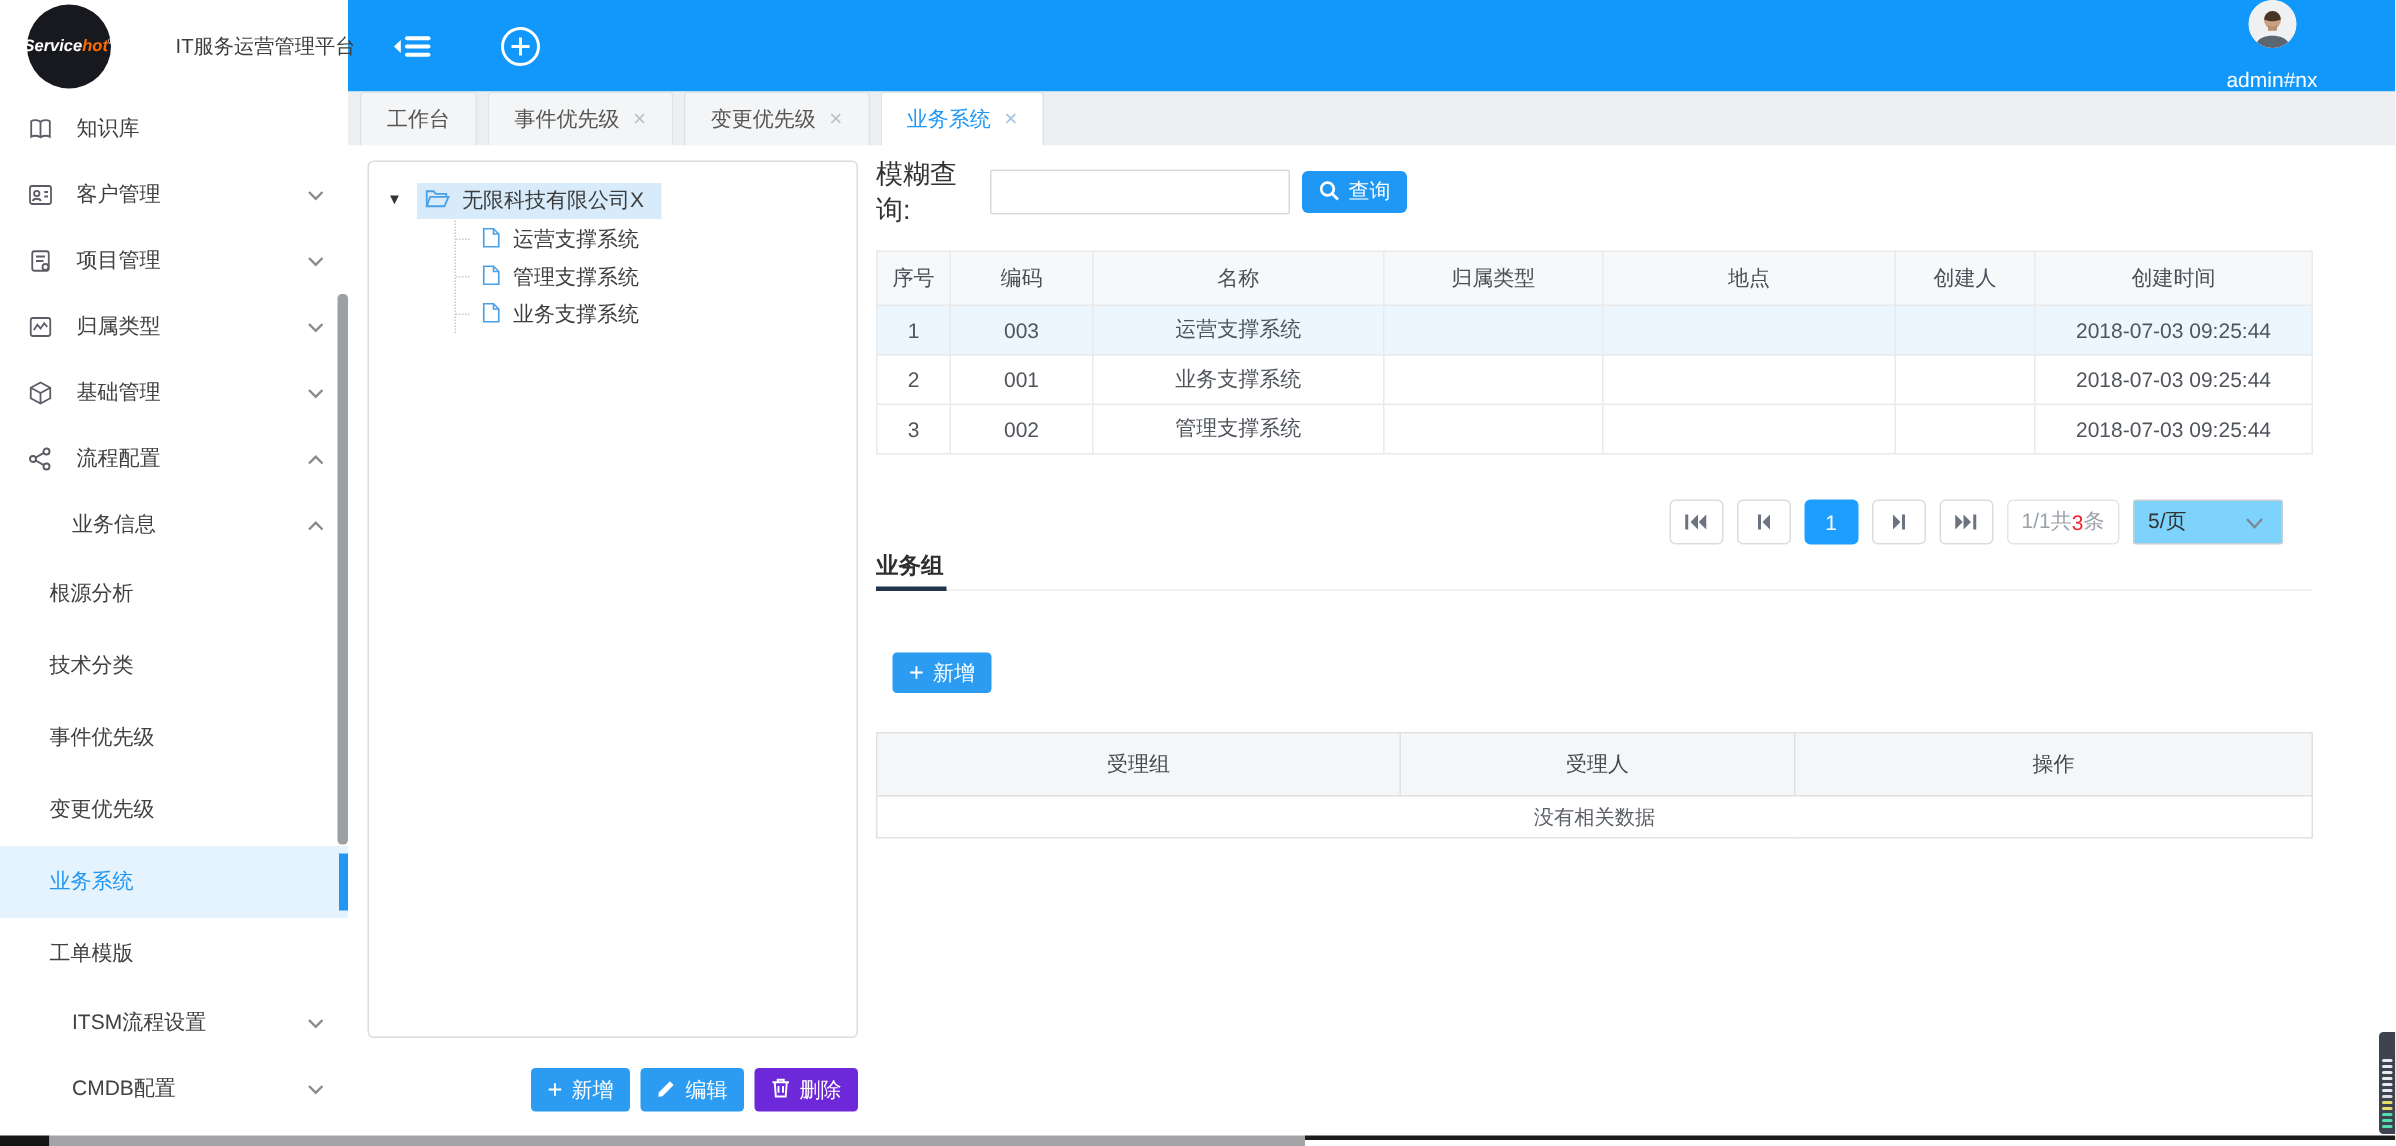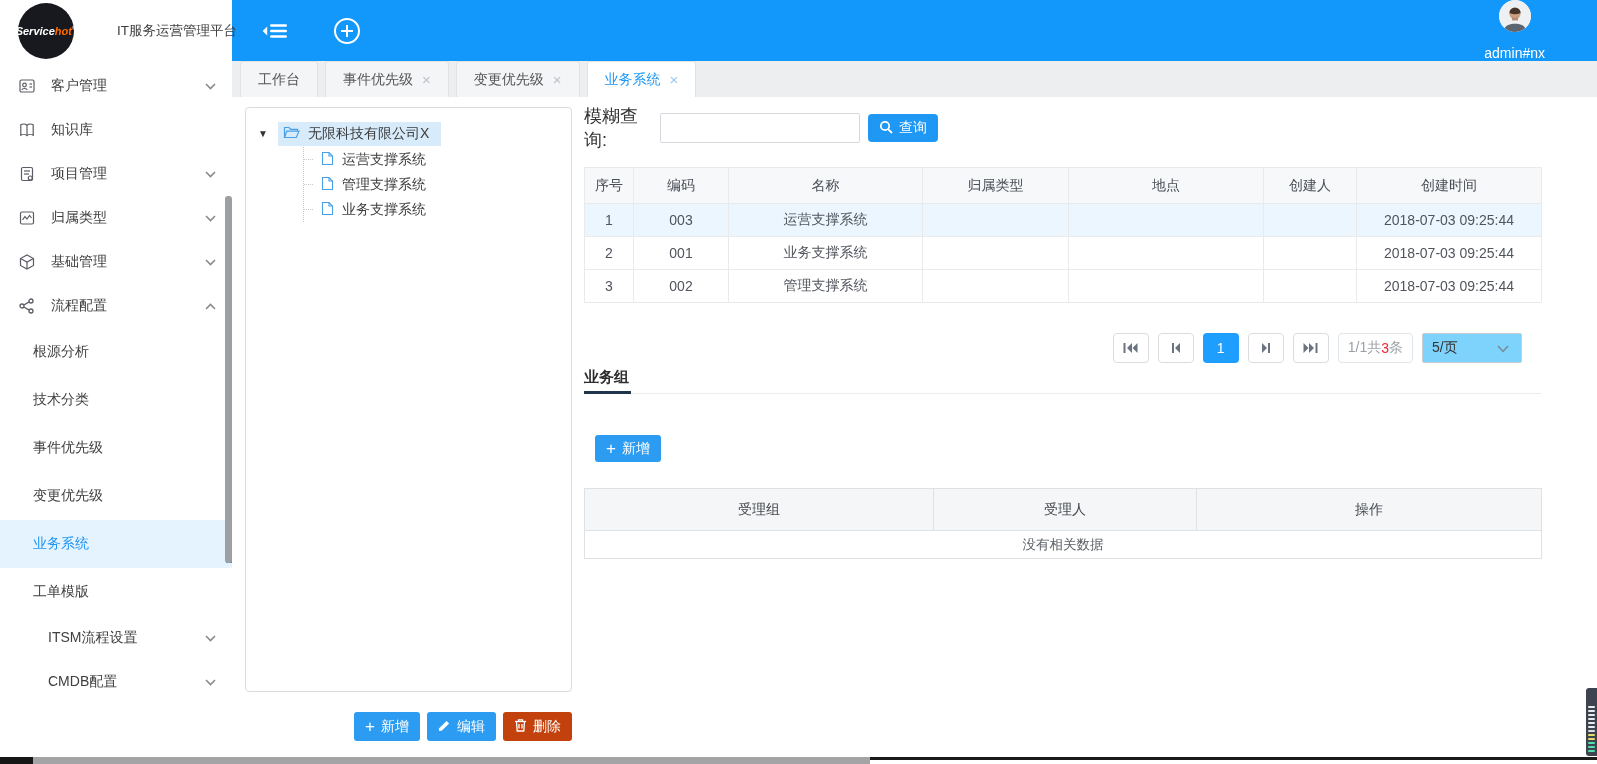--- a/index.html
+++ b/index.html
@@ -56,21 +56,21 @@
   .tree-node.selected { background:#d7ebfa; }
   .tree-node span { color:#3c3c3c; }
   .tree-children { list-style:none; margin-left:45px; margin-top:1px; border-left:1px dotted #c9c9c9; }
   .tree-child { display:flex; align-items:center; gap:8px; height:25px; cursor:pointer; color:#3e3e3e; }
   .tree-child .stub { width:9px; border-top:1px dotted #c9c9c9; flex:none; }
   .tree-actions { position:absolute; left:13px; top:615px; width:327px; display:flex; justify-content:flex-end; gap:7px; }
 
   .btn { height:29px; border:none; border-radius:3px; color:#fff; font-size:14px; padding:0 11px;
     display:inline-flex; align-items:center; gap:6px; cursor:pointer; font-family:inherit; }
   .btn-blue { background:#2b9cf2; }
-  .btn-red  { background:#c2410c; }
+  .btn-red  { background:#6d28d9; }
   .btn-plus { font-size:17px; line-height:1; font-weight:400; }
 
   
   .main-panel { position:absolute; left:352px; top:0; width:1013px; height:667px; }
   .search-row { position:absolute; left:0; top:16px; height:30px; display:flex; align-items:center; }
   .search-label { font-size:18px; color:#333; width:76px; }
   .search-input { width:200px; height:30px; border:1px solid #d5d9dd; border-radius:2px; padding:0 8px; font-size:14px; outline:none; }
   .search-btn { margin-left:8px; height:28px; border-radius:4px; background:#1e97f5; }
 
   table.grid { border-collapse:collapse; background:#fff; }
@@ -118,42 +118,42 @@
       <div class="logo-circle">
         <span><span>Service</span><span class="logo-hot">hot</span><span class="logo-reg">®</span></span>
       </div>
       <div class="app-title">IT服务运营管理平台</div>
     </div>
 
     <nav class="menu">
       <div class="menu-item">
         <span class="mi-icon">
             <svg viewBox="0 0 18 18" width="18" height="18" fill="none" stroke="#5c5c66" stroke-width="1.2">
+              <path d="M9 4.2 C7.4 2.8 4.4 2.8 2.8 3.8 V14.2 C4.4 13.2 7.4 13.2 9 14.6 C10.6 13.2 13.6 13.2 15.2 14.2 V3.8 C13.6 2.8 10.6 2.8 9 4.2 Z"></path>
+              <path d="M9 4.2 V14.6"></path>
+            </svg>
+          </span>
+        <span>知识库</span>
+      </div>
+      <div class="menu-item">
+        <span class="mi-icon">
+            <svg viewBox="0 0 18 18" width="18" height="18" fill="none" stroke="#5c5c66" stroke-width="1.2">
               <rect x="2" y="3" width="14" height="12" rx="1.5"></rect>
               <circle cx="6.5" cy="8" r="1.8"></circle>
               <path d="M3.8 13 C4.2 11 8.8 11 9.2 13"></path>
               <path d="M11.5 7 H14"></path>
               <path d="M11.5 10 H14"></path>
             </svg>
           </span>
         <span>客户管理</span>
         <span class="chev">
             <svg width="11" height="7" viewBox="0 0 11 7" fill="none" stroke="#8a8a8a" stroke-width="1.6">
               <path d="M1 1 L5.5 5.5 L10 1"></path>
             </svg>
           </span>
-      </div>
-      <div class="menu-item">
-        <span class="mi-icon">
-            <svg viewBox="0 0 18 18" width="18" height="18" fill="none" stroke="#5c5c66" stroke-width="1.2">
-              <path d="M9 4.2 C7.4 2.8 4.4 2.8 2.8 3.8 V14.2 C4.4 13.2 7.4 13.2 9 14.6 C10.6 13.2 13.6 13.2 15.2 14.2 V3.8 C13.6 2.8 10.6 2.8 9 4.2 Z"></path>
-              <path d="M9 4.2 V14.6"></path>
-            </svg>
-          </span>
-        <span>知识库</span>
       </div>
       <div class="menu-item">
         <span class="mi-icon">
             <svg viewBox="0 0 18 18" width="18" height="18" fill="none" stroke="#5c5c66" stroke-width="1.2">
               <rect x="3.5" y="2.5" width="11" height="13" rx="1.5"></rect>
               <path d="M6 6 H12"></path>
               <path d="M6 9 H11"></path>
               <circle cx="12.3" cy="13" r="2"></circle>
             </svg>
           </span>
@@ -197,20 +197,28 @@
         <span class="mi-icon">
             <svg viewBox="0 0 18 18" width="18" height="18" fill="none" stroke="#5c5c66" stroke-width="1.3">
               <circle cx="4" cy="9" r="2"></circle>
               <circle cx="13" cy="4" r="2"></circle>
               <circle cx="13" cy="14" r="2"></circle>
               <path d="M5.8 8 L11.2 4.9"></path>
               <path d="M5.8 10 L11.2 13.1"></path>
             </svg>
           </span>
         <span>流程配置</span>
+        <span class="chev up">
+            <svg width="11" height="7" viewBox="0 0 11 7" fill="none" stroke="#8a8a8a" stroke-width="1.6">
+              <path d="M1 1 L5.5 5.5 L10 1"></path>
+            </svg>
+          </span>
+      </div>
+      <div class="menu-item lvl2">
+        <span>业务信息</span>
         <span class="chev up">
             <svg width="11" height="7" viewBox="0 0 11 7" fill="none" stroke="#8a8a8a" stroke-width="1.6">
               <path d="M1 1 L5.5 5.5 L10 1"></path>
             </svg>
           </span>
       </div>
       <div class="menu-item lvl3">
           <span>根源分析</span>
         </div>
       <div class="menu-item lvl3">

